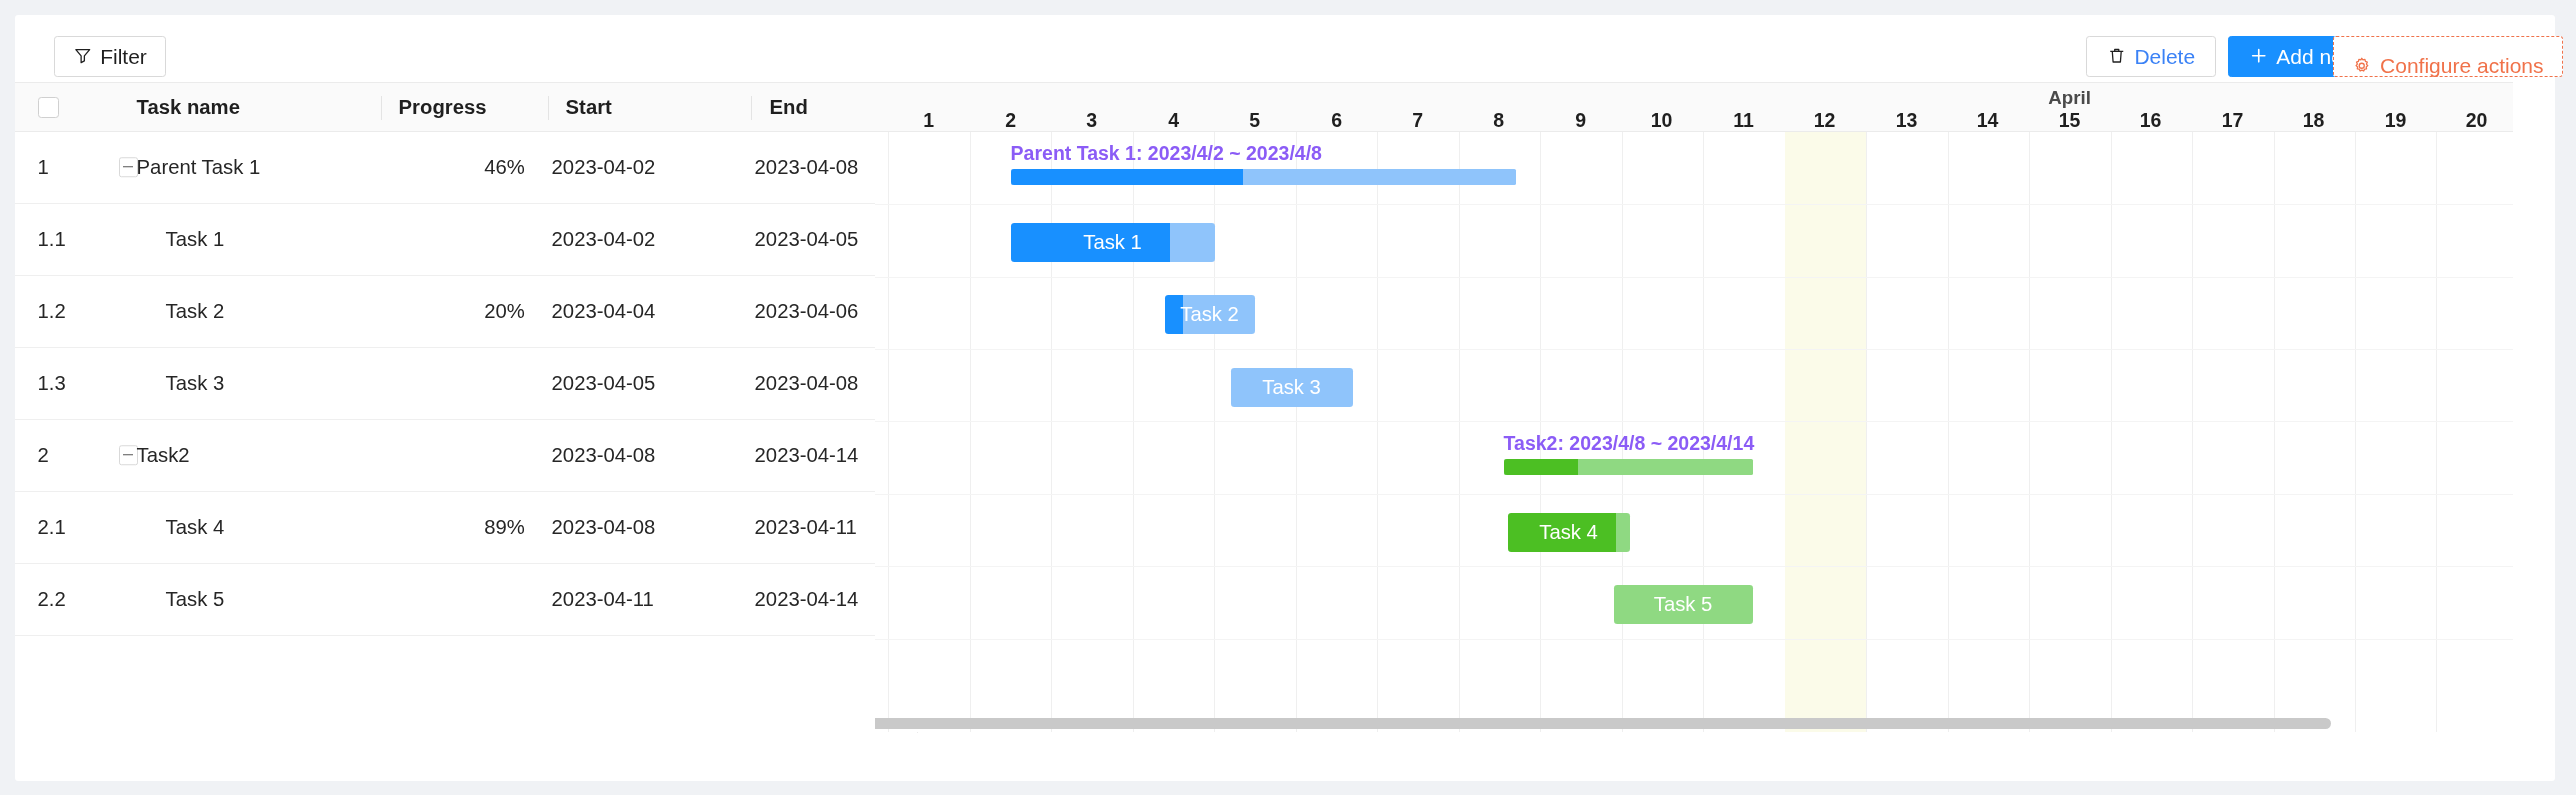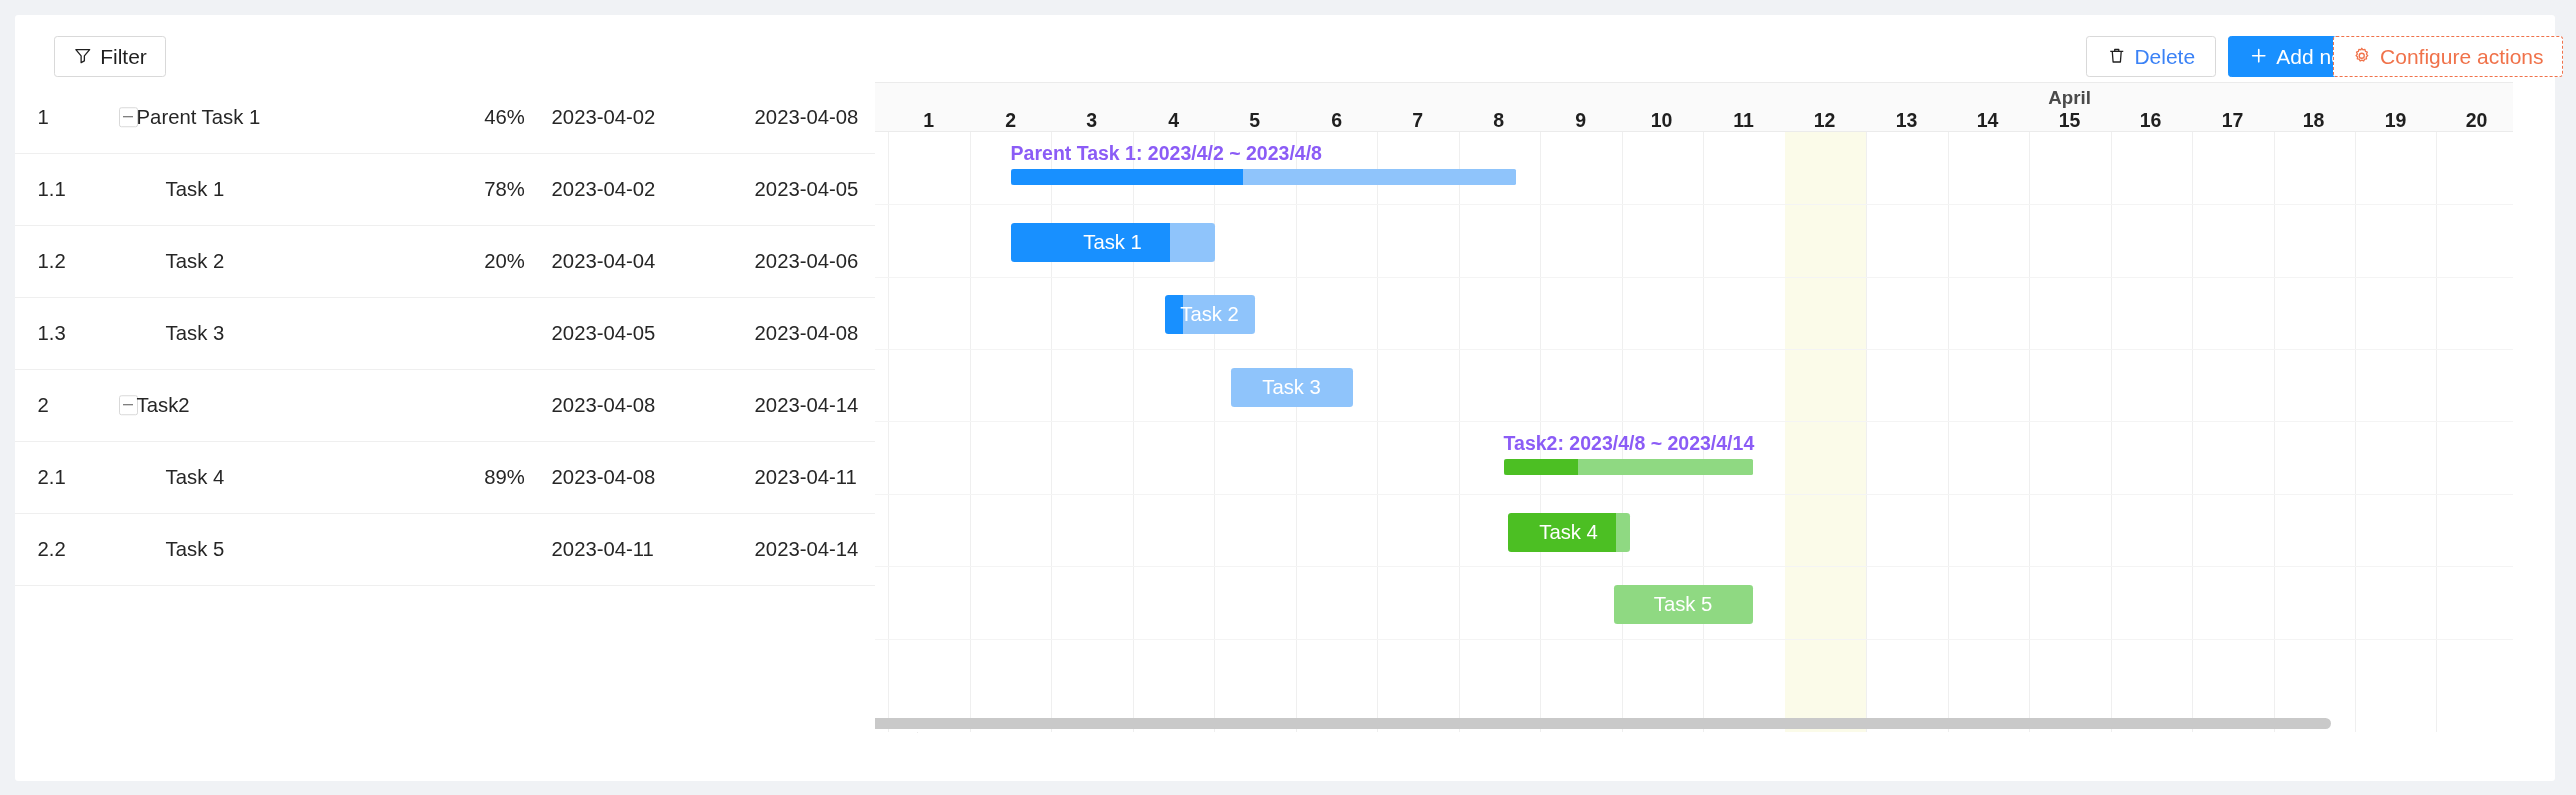--- a/index.html
+++ b/index.html
@@ -59,20 +59,21 @@
     background: #1890ff;
     border: 0.8px solid #1890ff;
     color: #ffffff;
   }
   .btn-configure {
     right: 8.1px; top: 21px;
     padding: 0 18px;
     background: #fff;
     border: 0.8px dashed #f0724a;
     color: #f0724a;
+    align-items: flex-end;
   }
   .icn { display: inline-flex; align-items: center; justify-content: center; }
   .icn svg { display: block; }
 
   
   .body-area {
     position: absolute;
     left: 0; top: 67px;
     width: 2540px; height: 651px;
   }
@@ -262,33 +263,44 @@
             <path d="M12 2.8l1.5 2.0 2.4-.6.6 2.4 2.3 1-1 2.3 1.6 1.9-1.9 1.6.4 2.4-2.4.4-1.1 2.2-2.2-1.1-2.2 1.1-1.1-2.2-2.4-.4.4-2.4-1.9-1.6 1.6-1.9-1-2.3 2.3-1 .6-2.4 2.4.6z" stroke-linejoin="round"></path>
           </svg>
         </span>
         <span>Configure actions</span>
       </div>
     </div>
 
     <div class="body-area">
 
       <div class="grid-pane">
+        <div class="grid-head">
+          <div class="gh-cell" style="left:23px;">
+            <span class="chk"></span>
+          </div>
+          <div class="gh-cell" style="left:122px;">Task name</div>
+          <div class="gh-sep" style="left:366px;"></div>
+          <div class="gh-cell" style="left:384px;">Progress</div>
+          <div class="gh-sep" style="left:533px;"></div>
+          <div class="gh-cell" style="left:551px;">Start</div>
+          <div class="gh-sep" style="left:736px;"></div>
+          <div class="gh-cell" style="left:755px;">End</div>
+        </div>
         <div class="grid-rows" id="grid-rows">
             <div class="grow">
               <div class="gcell c-id">1</div>
               <div class="expander"></div>
               <div class="gcell c-name">Parent Task 1</div>
               <div class="gcell c-prog">46%</div>
               <div class="gcell c-start">2023-04-02</div>
               <div class="gcell c-end">2023-04-08</div>
             </div>
             <div class="grow">
               <div class="gcell c-id">1.1</div>
               <div class="gcell c-name indent">Task 1</div>
-              <div class="gcell c-prog">78%</div>
               <div class="gcell c-start">2023-04-02</div>
               <div class="gcell c-end">2023-04-05</div>
             </div>
             <div class="grow">
               <div class="gcell c-id">1.2</div>
               <div class="gcell c-name indent">Task 2</div>
               <div class="gcell c-prog">20%</div>
               <div class="gcell c-start">2023-04-04</div>
               <div class="gcell c-end">2023-04-06</div>
             </div>

